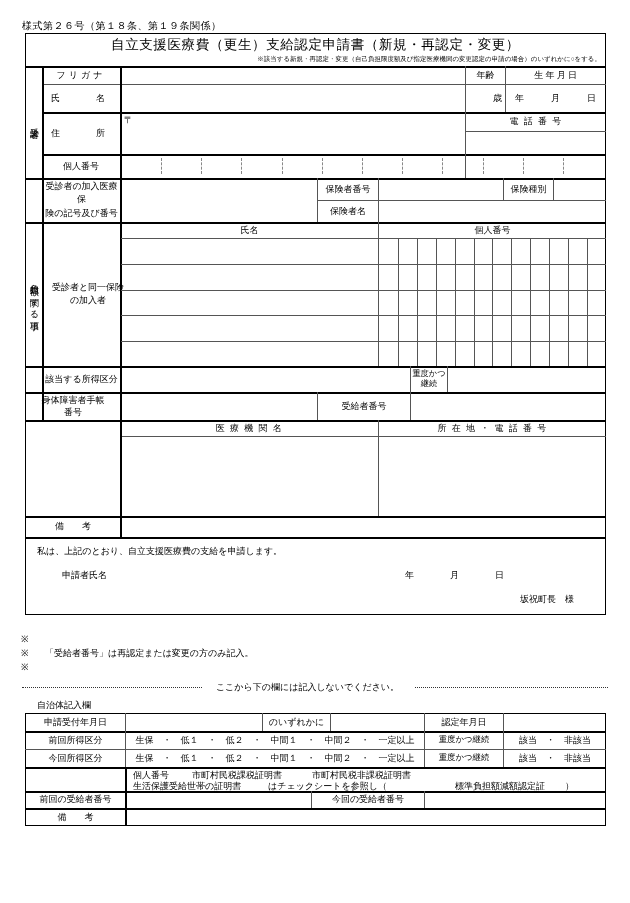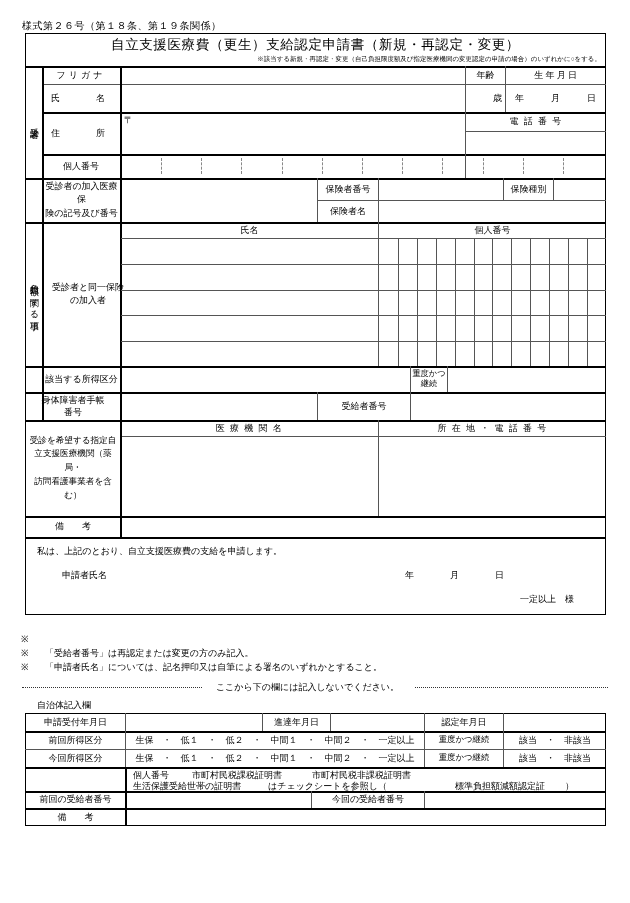--- a/index.html
+++ b/index.html
@@ -179,62 +179,58 @@
   <div class="v" style="left:317px;top:392px;height:28px;"></div>
   <div class="abs t ctr" style="left:318px;top:392px;width:92px;height:28px;">受給者番号</div>
   <div class="v" style="left:410px;top:392px;height:28px;"></div>
   <div class="abs" style="left:411px;top:393px;width:195px;height:26px;"></div>
 
   <div class="h" style="left:121px;top:436px;width:485px;"></div>
   <div class="v2" style="left:120px;top:420px;height:117px;"></div>
   <div class="v" style="left:378px;top:420px;height:96px;"></div>
   <div class="abs t ctr sp3" style="left:379px;top:420px;width:227px;height:16px;">所 在 地 ・ 電 話 番 号</div>
   <div class="abs t ctr sp3" style="left:121px;top:420px;width:257px;height:16px;">医 療 機 関 名</div>
-  <div class="abs t ctrw" style="left:26px;top:420px;width:94px;height:96px;white-space:pre-line;line-height:1.6;font-size:8.6px;">受診を希望する指定自
-立支援医療機関（薬局・
-訪問看護事業者を含む）</div>
   <div class="abs" style="left:121px;top:437px;width:256px;height:78px;"></div>
   <div class="abs" style="left:379px;top:437px;width:227px;height:78px;"></div>
 
   <div class="h2" style="left:25px;top:516px;width:581px;"></div>
   <div class="h2" style="left:25px;top:537px;width:581px;"></div>
   <div class="abs t ctr" style="left:26px;top:516px;width:94px;height:21px;">備　　考</div>
   <div class="abs" style="left:121px;top:517px;width:485px;height:19px;"></div>
 
   <div class="abs t" style="left:37px;top:546px;width:400px;height:12px;">私は、上記のとおり、自立支援医療費の支給を申請します。</div>
   <div class="abs t" style="left:62px;top:570px;width:80px;height:12px;">申請者氏名</div>
   <div class="abs" style="left:142px;top:566px;width:240px;height:18px;"></div>
   <div class="abs t" style="left:405px;top:570px;width:150px;height:12px;">年　　　　月　　　　日</div>
-  <div class="abs t" style="left:520px;top:594px;width:90px;height:12px;">一定以上　様</div>
+  <div class="abs t" style="left:520px;top:594px;width:90px;height:12px;">坂祝町長　様</div>
 
   <div class="abs t" style="left:21px;top:634px;">※</div>
 
   <div class="abs t" style="left:21px;top:648px;">※</div>
   <div class="abs t" style="left:45px;top:648px;">「受給者番号」は再認定または変更の方のみ記入。</div>
 
   <div class="abs t" style="left:21px;top:662px;">※</div>
-  <div class="abs t" style="left:45px;top:662px;">「申請者氏名」については、記名押印又は自筆による署名のいずれかとすること。</div>
 
   <div class="dotline" style="left:22px;top:687px;width:180px;"></div>
   <div class="abs t ctr" style="left:205px;top:681px;width:205px;height:12px;">ここから下の欄には記入しないでください。</div>
   <div class="dotline" style="left:415px;top:687px;width:193px;"></div>
 
   <div class="abs t" style="left:37px;top:700px;">自治体記入欄</div>
 
   <div class="abs box" style="left:25px;top:713px;width:581px;height:113px;"></div>
 
   <div class="h2" style="left:25px;top:731px;width:581px;"></div>
   <div class="v" style="left:125px;top:713px;height:18px;"></div>
   <div class="v" style="left:262px;top:713px;height:18px;"></div>
   <div class="v" style="left:330px;top:713px;height:18px;"></div>
   <div class="v" style="left:424px;top:713px;height:18px;"></div>
   <div class="v" style="left:503px;top:713px;height:18px;"></div>
   <div class="abs t ctr" style="left:26px;top:713px;width:99px;height:18px;">申請受付年月日</div>
   <div class="abs" style="left:126px;top:714px;width:136px;height:16px;"></div>
-  <div class="abs t ctr" style="left:263px;top:713px;width:67px;height:18px;">進達年月日</div>
+  <div class="abs t ctr" style="left:263px;top:713px;width:67px;height:18px;">のいずれかに</div>
   <div class="abs" style="left:331px;top:714px;width:93px;height:16px;"></div>
   <div class="abs t ctr" style="left:425px;top:713px;width:78px;height:18px;">認定年月日</div>
   <div class="abs" style="left:504px;top:714px;width:102px;height:16px;"></div>
 
   <div class="h" style="left:25px;top:749px;width:581px;"></div>
   <div class="v" style="left:125px;top:731px;height:36px;"></div>
   <div class="v" style="left:424px;top:731px;height:36px;"></div>
   <div class="v" style="left:503px;top:731px;height:36px;"></div>
   <div class="abs t ctr" style="left:26px;top:731px;width:99px;height:18px;">前回所得区分</div>
   <div class="abs t ctr" style="left:126px;top:731px;width:298px;height:18px;">生保　・　低１　・　低２　・　中間１　・　中間２　・　一定以上</div>

